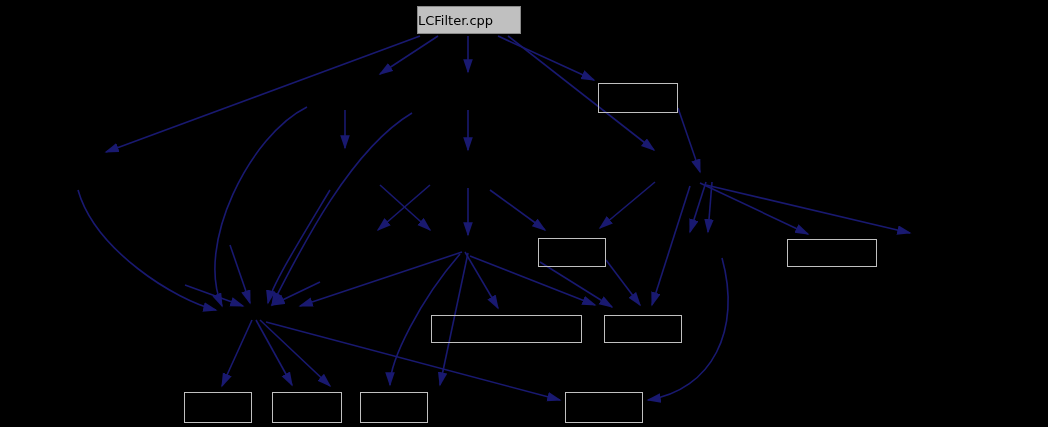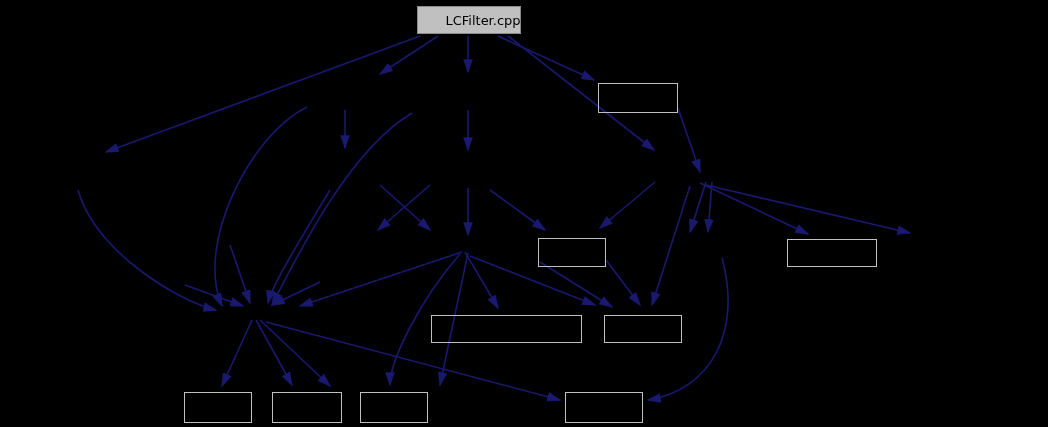--- a/index.html
+++ b/index.html
@@ -24,26 +24,24 @@
     width: 1048px;
     height: 427px;
   }
   .graph-node {
     position: absolute;
     box-sizing: border-box;
     border: 1px solid #c0c0c0;
     background: transparent;
     display: flex;
     align-items: center;
-    justify-content: center;
     font-size: 13px;
     line-height: 1;
     color: #000000;
     white-space: nowrap;
-    padding-left: 28px;
   }
   .graph-node.filled {
     background: #c0c0c0;
     border: 1px solid #8a8a8a;
     color: #000000;
   }
   .graph-node .node-label {
     pointer-events: none;
   }
 </style>

